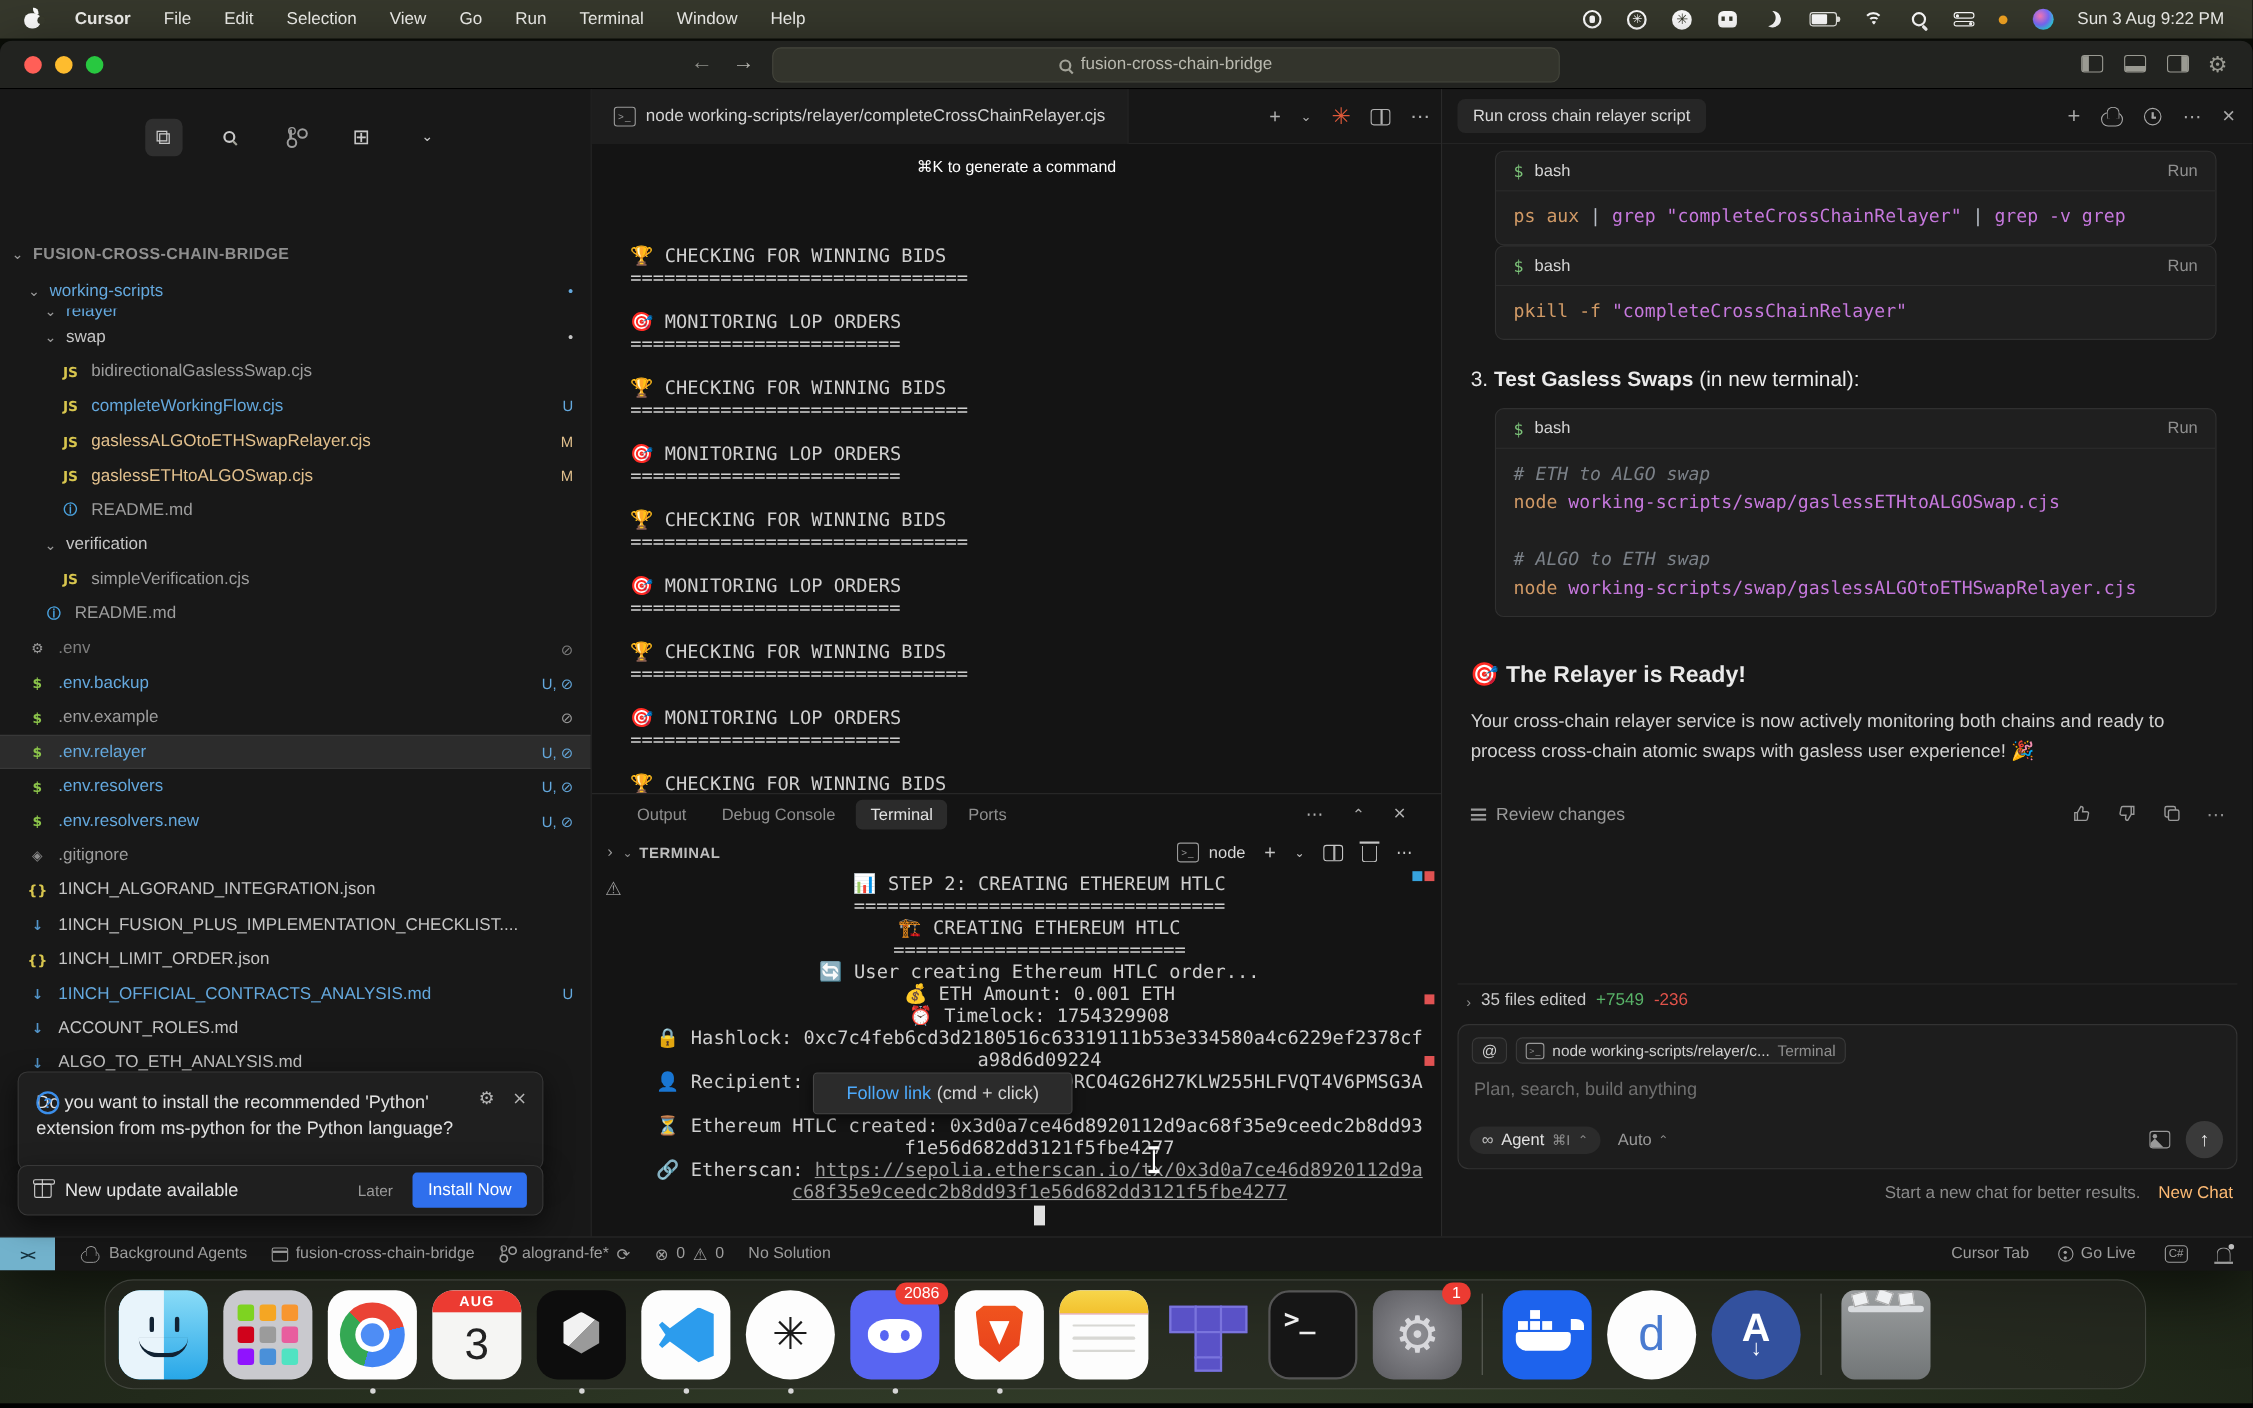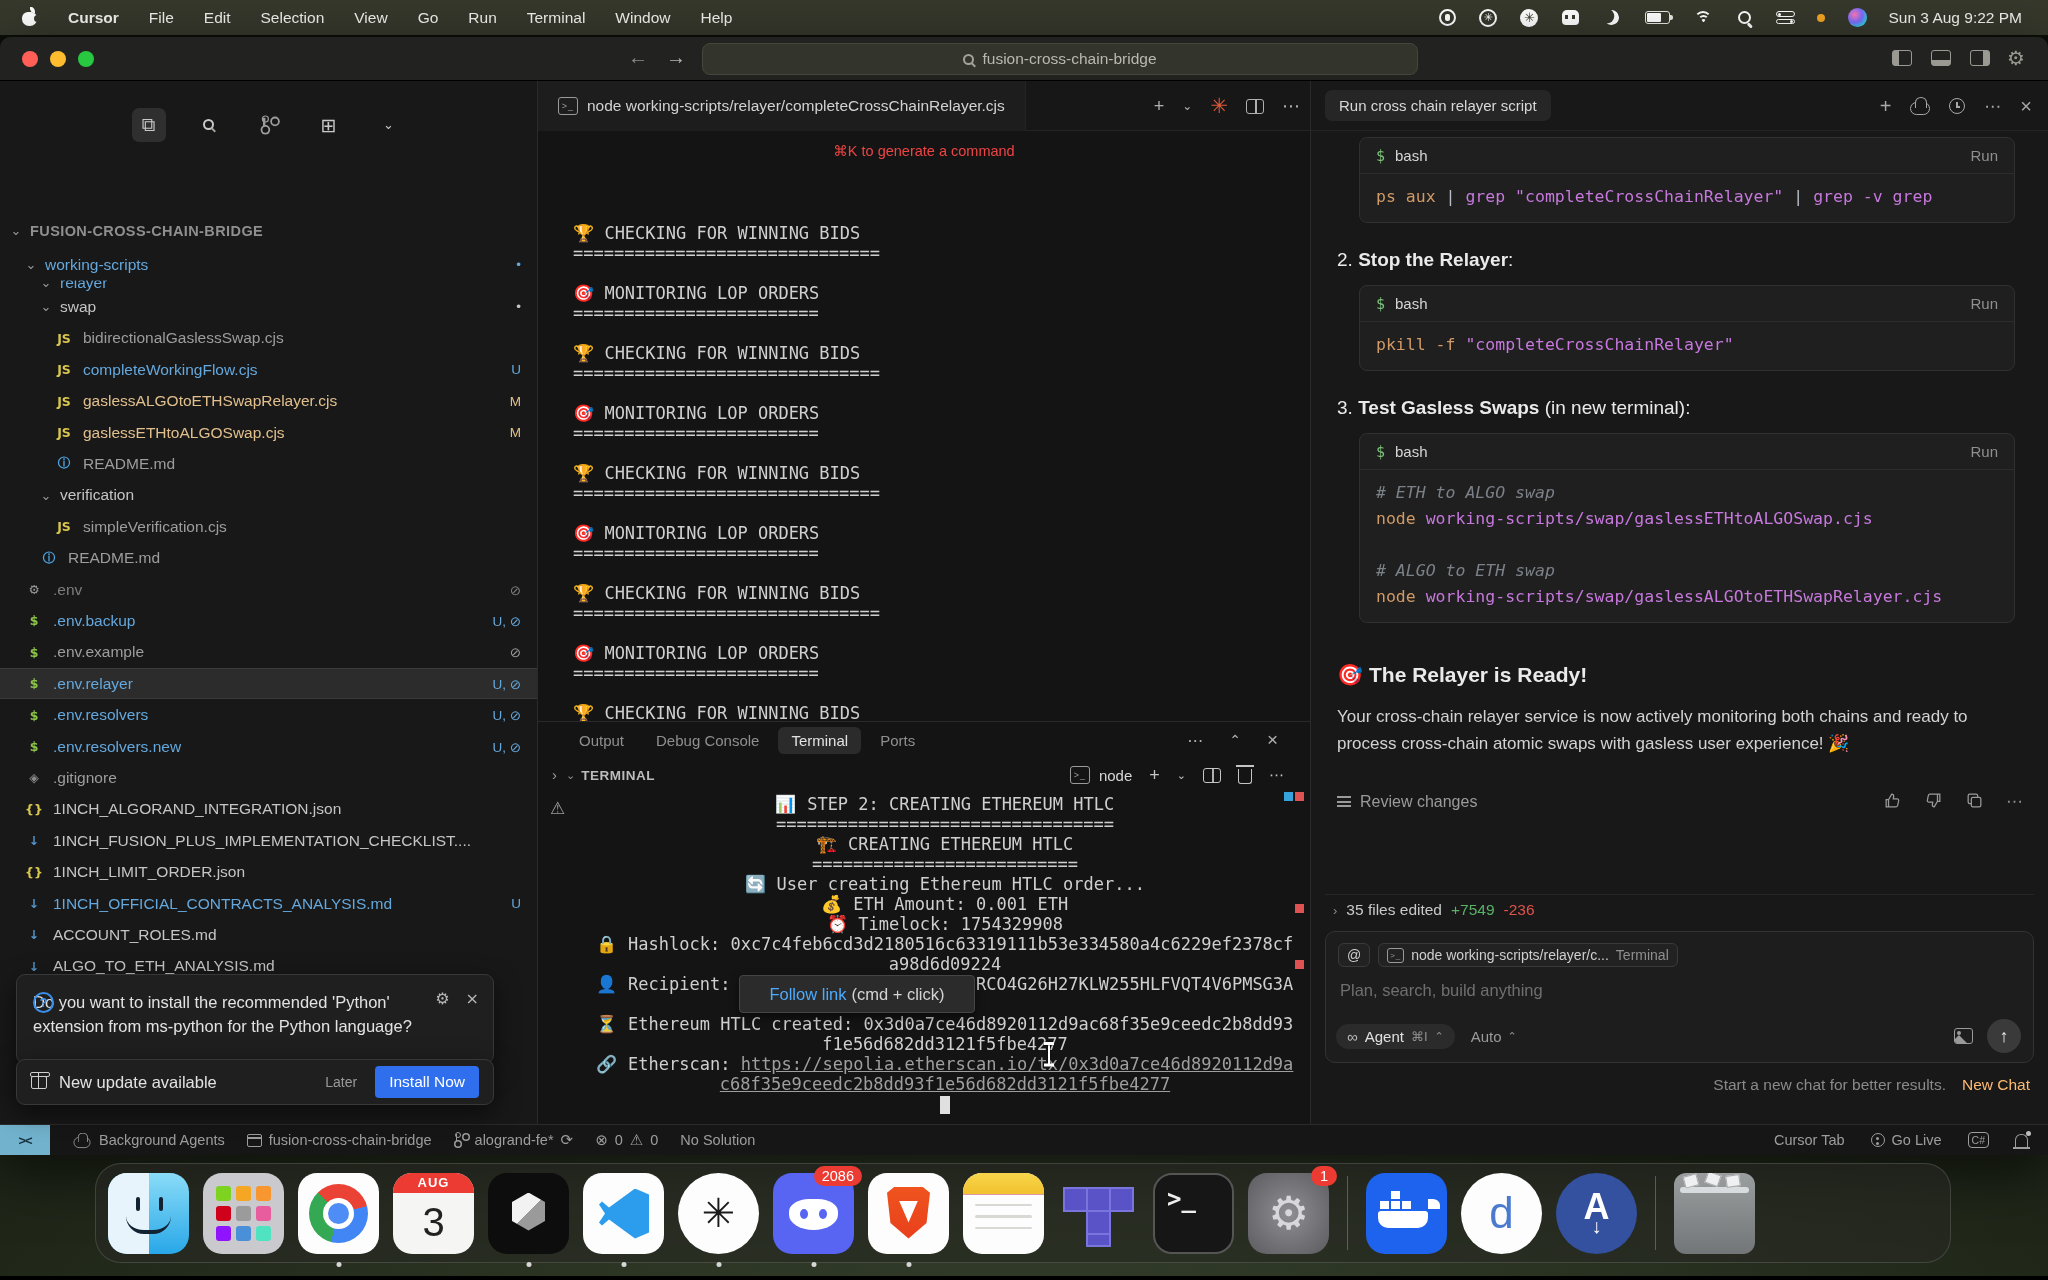--- a/index.html
+++ b/index.html
@@ -87,21 +87,21 @@
   #tabbar { position:absolute; left:538px; top:44px; width:772px; height:50px; background:#171717; border-bottom:1px solid #242424; }
   #tab-main { position:absolute; left:0; top:0; height:50px; display:flex; align-items:center; padding:0 20px; background:#1d1d1d;
     color:#d2d2d2; font-size:15.5px; border-right:1px solid #242424; max-width:575px; }
   .term-glyph { display:inline-flex; width:20px; height:18px; border:1.5px solid #9a9a9a; border-radius:3px; margin-right:9px;
     color:#9a9a9a; font-size:9px; align-items:center; justify-content:center; letter-spacing:1px; flex:0 0 auto; }
   #tab-acts { position:absolute; right:10px; top:0; height:50px; display:flex; align-items:center; gap:18px; color:#b0b0b0; font-size:18px; }
   .starburst { color:#e05a3a; font-size:21px; font-family:"DejaVu Sans", sans-serif; }
   .split-ic { width:18px; height:15px; border:1.6px solid #b0b0b0; border-radius:3px; position:relative; }
   .split-ic::after { content:""; position:absolute; left:50%; top:0; bottom:0; width:1.6px; background:#b0b0b0; }
   #editor { position:absolute; left:538px; top:94px; width:772px; height:590px; background:#141414; overflow:hidden; }
-  .kbd-hint { color:#ef4444; font-size:14.5px; text-align:center; }
+  .kbd-hint { color:#ffffff; font-size:14.5px; text-align:center; }
   #ed-hint { position:absolute; left:0; top:12px; width:100%; }
   .ed-line { position:absolute; left:35px; font-family:"DejaVu Sans Mono", monospace; font-size:17px; line-height:20px; color:#cfcfcf; white-space:pre; }
 
   
   #panel { position:absolute; left:538px; top:684px; width:772px; height:440px; background:#141414; border-top:1px solid #2a2a2a; }
   #ptabs { position:absolute; left:0; top:0; width:100%; height:36px; display:flex; align-items:center; font-size:15px; color:#8f8f8f; }
   .ptab { padding:5px 13px; margin-right:6px; border-radius:6px; }
   .ptab.active { background:rgba(255,255,255,.1); color:#e2e2e2; }
   #ptab-acts { position:absolute; right:32px; top:0; height:36px; display:flex; align-items:center; gap:26px; color:#b0b0b0; font-size:16px; }
   #term-head { position:absolute; left:0; top:36px; width:100%; height:34px; display:flex; align-items:center; color:#bdbdbd; }
@@ -587,21 +587,20 @@
         <div id="cb-slot-0">
             <div class="code-block">
               <div class="cb-head">
                 <span class="dollar">$</span>
                 <span class="lang">bash</span>
                 <span class="run">Run</span>
               </div>
               <div class="cb-body"><div><span class="tk-cmd">ps aux</span><span class="tk-pipe"> | </span><span class="tk-str">grep </span><span class="tk-str">"completeCrossChainRelayer"</span><span class="tk-pipe"> | </span><span class="tk-str">grep -v grep</span></div></div>
             </div>
           </div>
-        <div class="chat-h"><span>2. </span><b>Stop the Relayer</b><span class="norm">:</span></div>
         <div id="cb-slot-1">
             <div class="code-block">
               <div class="cb-head">
                 <span class="dollar">$</span>
                 <span class="lang">bash</span>
                 <span class="run">Run</span>
               </div>
               <div class="cb-body"><div><span class="tk-cmd">pkill -f </span><span class="tk-str">"completeCrossChainRelayer"</span></div></div>
             </div>
           </div>

